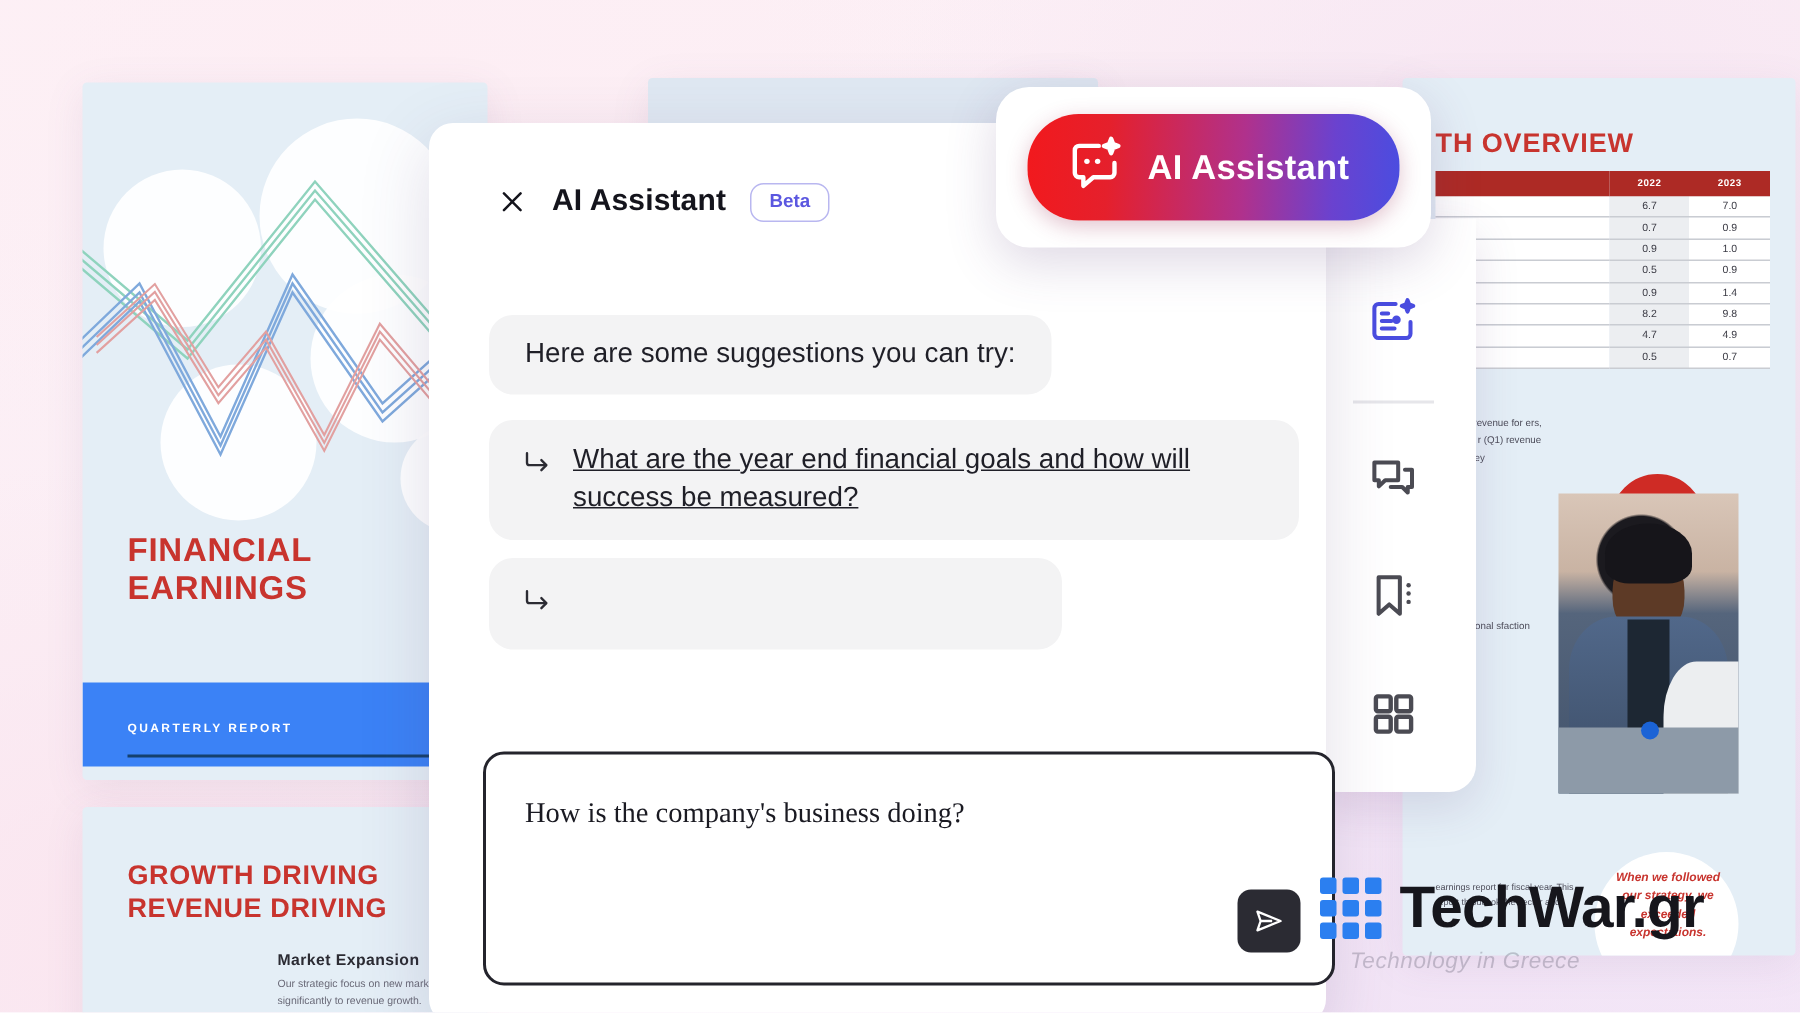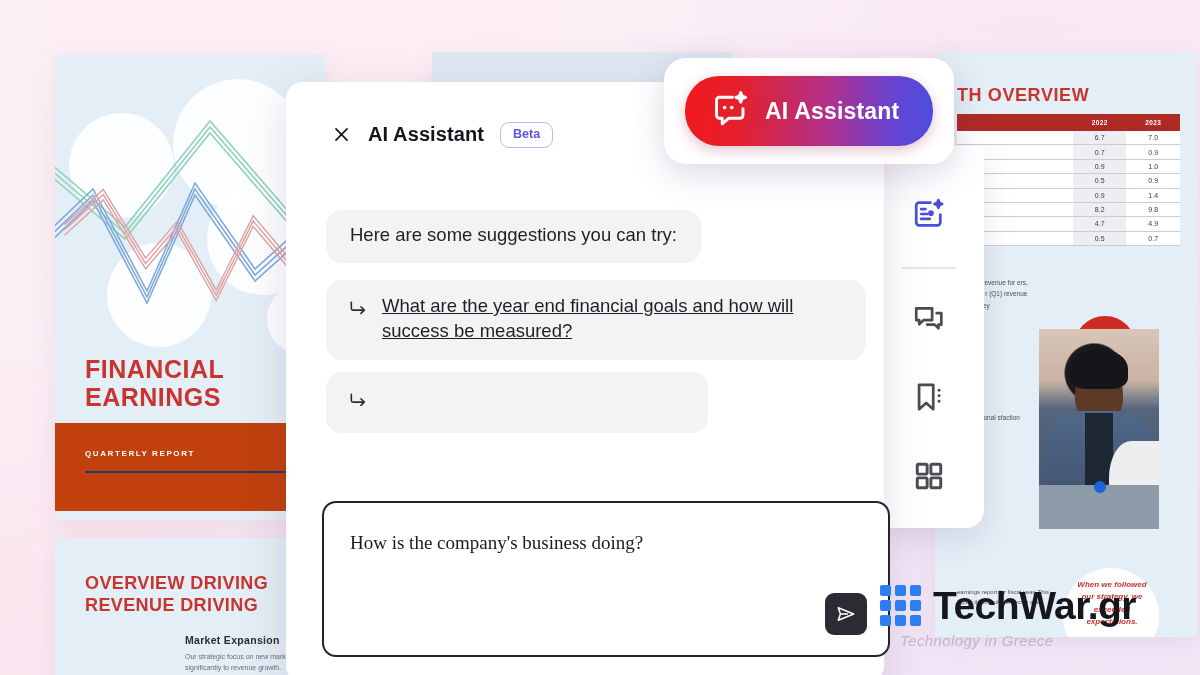--- a/index.html
+++ b/index.html
@@ -42,27 +42,27 @@
     background: #fff;
     border-radius: 50%;
     opacity: .92;
   }
   .zig { position: absolute; left: -10px; width: 330px; height: 150px; }
   .doc-title {
     position: absolute; left: 30px; top: 300px;
     color: #c8342e;
     font-family: "Liberation Sans", sans-serif;
     font-weight: 800;
-    font-size: 25px;
+    font-size: 22px;
     line-height: 1.13;
     letter-spacing: .5px;
   }
   .doc-band {
-    position: absolute; left: 0; right: 0; bottom: 9px; height: 88px;
-    background: #c2410c;
+    position: absolute; left: 0; right: 0; bottom: 9px; height: 56px;
+    background: #3b82f6;
   }
   .doc-band-label {
     position: absolute; left: 30px; top: 26px;
     color: #ffffff; font-size: 8px; font-weight: 700; letter-spacing: 1.6px;
   }
   .doc-band-rule {
     position: absolute; left: 30px; right: 14px; top: 48px;
     height: 2px; background: #15406d;
   }
 
@@ -336,21 +336,21 @@
     </div>
 
     <div class="doc-band">
       <div class="doc-band-label">QUARTERLY REPORT</div>
       <div class="doc-band-rule"></div>
     </div>
   </div>
 
   <div class="doc" id="doc-left-2">
     <div class="sub-title">
-      <div>OVERVIEW DRIVING</div>
+      <div>GROWTH DRIVING</div>
       <div>REVENUE DRIVING</div>
     </div>
     <div class="sub-bullet">Market Expansion</div>
     <div class="sub-body">Our strategic focus on new markets contributed significantly to revenue growth.</div>
   </div>
 
   <div class="doc" id="doc-mid"></div>
 
   <div class="doc" id="doc-right">
     <div class="r-title">TH OVERVIEW</div>

